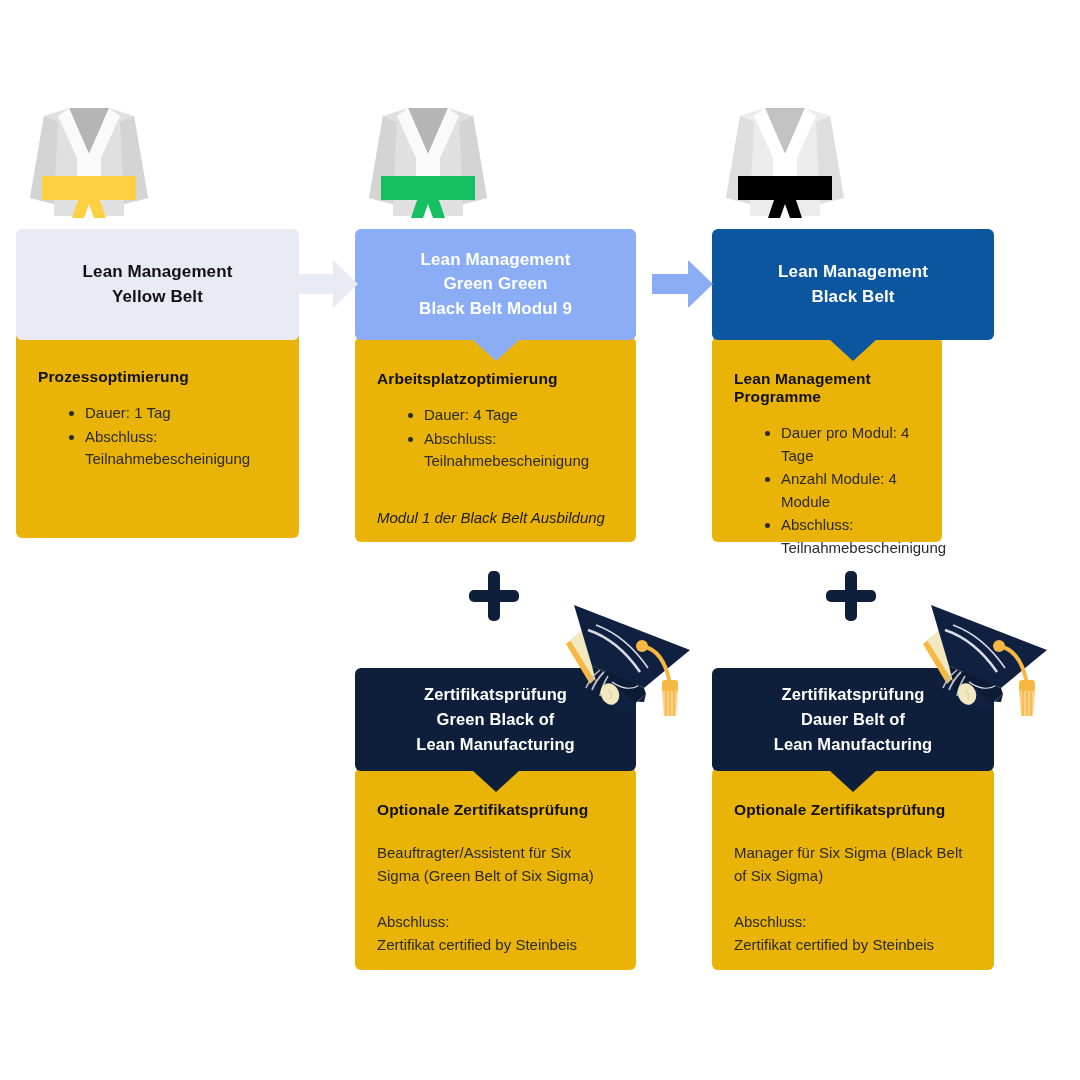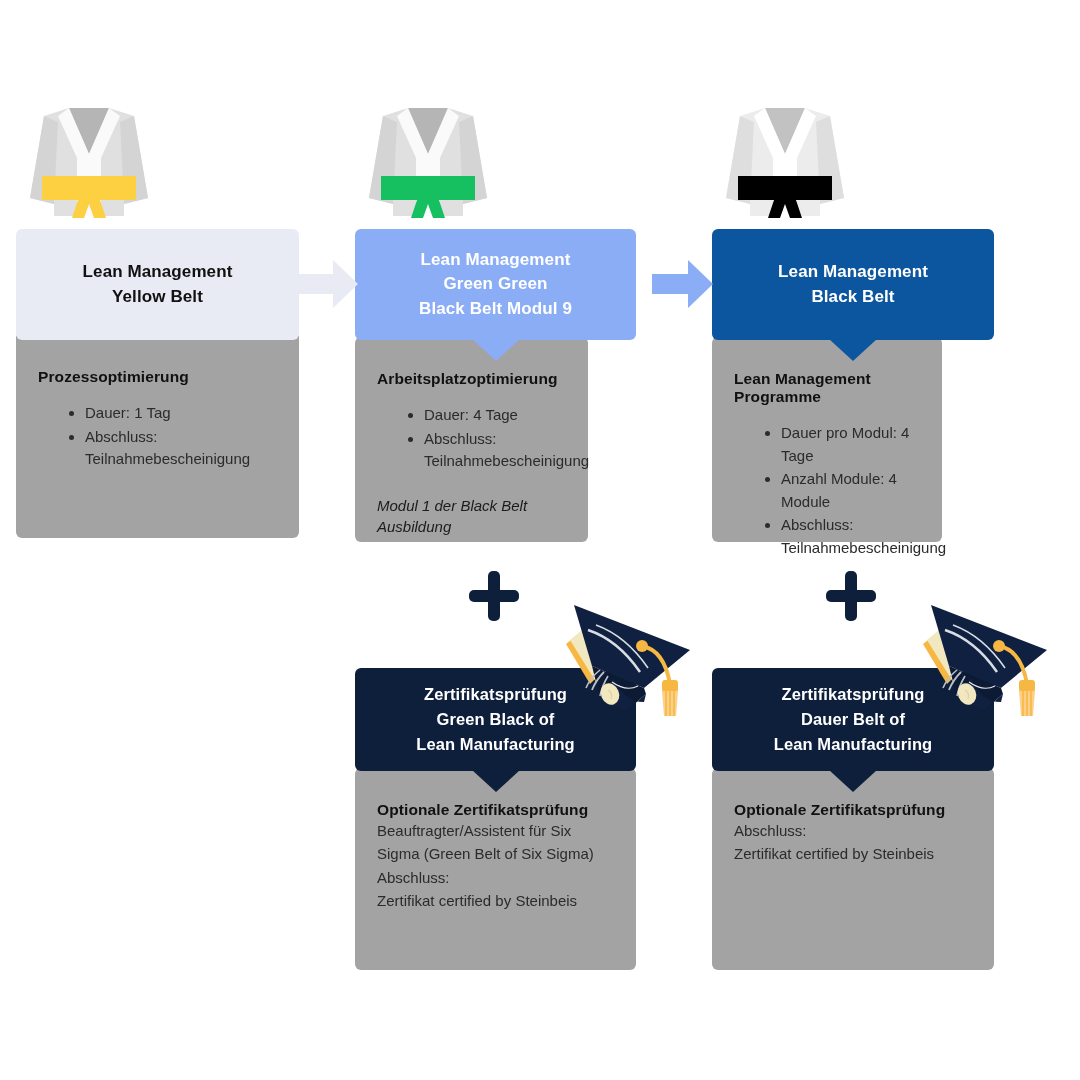--- a/index.html
+++ b/index.html
@@ -57,21 +57,21 @@
     margin-left: -24px;
     width: 0; height: 0;
     border-left: 24px solid transparent;
     border-right: 24px solid transparent;
     border-top: 22px solid currentColor;
   }
   .card-body {
     position: relative;
     border-radius: 6px;
     box-sizing: border-box;
-    background: #a3a3a3;
+    background: #eab308;
     color: #1c1c1c;
     z-index: 1;
   }
   .card-body .body-title {
     font-weight: bold;
     font-size: 15.5px;
     color: #111111;
     letter-spacing: 0.1px;
   }
   .card-body ul {
@@ -83,30 +83,31 @@
     font-size: 15px;
     line-height: 1.5;
     color: #2b2b2b;
     margin-bottom: 1px;
     margin-left: 25px;
   }
   .card-body .note {
     font-size: 15px;
     font-style: italic;
     color: #1c1c1c;
-    margin-top: 22px;
+    margin-top: 34px;
     line-height: 1.4;
   }
   .card-body p.plain {
     margin: 0;
     font-size: 15px;
     line-height: 1.55;
     color: #2b2b2b;
   }
   .card-body p.gap {
+    margin-top: 22px;
   }
 
   
   #card-yellow { left: 16px; top: 229px; width: 283px; }
   #card-yellow .card-head {
     width: 283px; height: 111px;
     background: #e8eaf4;
     color: #111111;
     font-size: 17px;
     line-height: 1.45;
@@ -122,21 +123,21 @@
   #card-green { left: 355px; top: 229px; width: 281px; }
   #card-green .card-head {
     width: 281px; height: 111px;
     background: #8badf5;
     color: #8badf5;
     font-size: 17px;
     line-height: 1.45;
   }
   #card-green .card-head .htext { color: #ffffff; }
   #card-green .card-body {
-    width: 233px; height: 205px;
+    width: 281px; height: 205px;
     margin-top: -3px;
     padding: 33px 22px 16px 22px;
   }
 
   
   #card-black { left: 712px; top: 229px; width: 282px; }
   #card-black .card-head {
     width: 282px; height: 111px;
     background: #0c56a0;
     color: #0c56a0;
@@ -400,18 +401,19 @@
     <div class="card-head">
       <div class="htext">
         <div>Zertifikatsprüfung</div>
         <div>Dauer Belt of</div>
         <div>Lean Manufacturing</div>
       </div>
       <span class="notch"></span>
     </div>
     <div class="card-body">
       <div class="body-title">Optionale Zertifikatsprüfung</div>
+      <p class="plain gap">Manager für Six Sigma (Black Belt of Six Sigma)</p>
       <p class="plain gap" style="white-space:pre-line">Abschluss:
 Zertifikat certified by Steinbeis</p>
     </div>
   </div>
 
 </div>
 
 </body></html>

